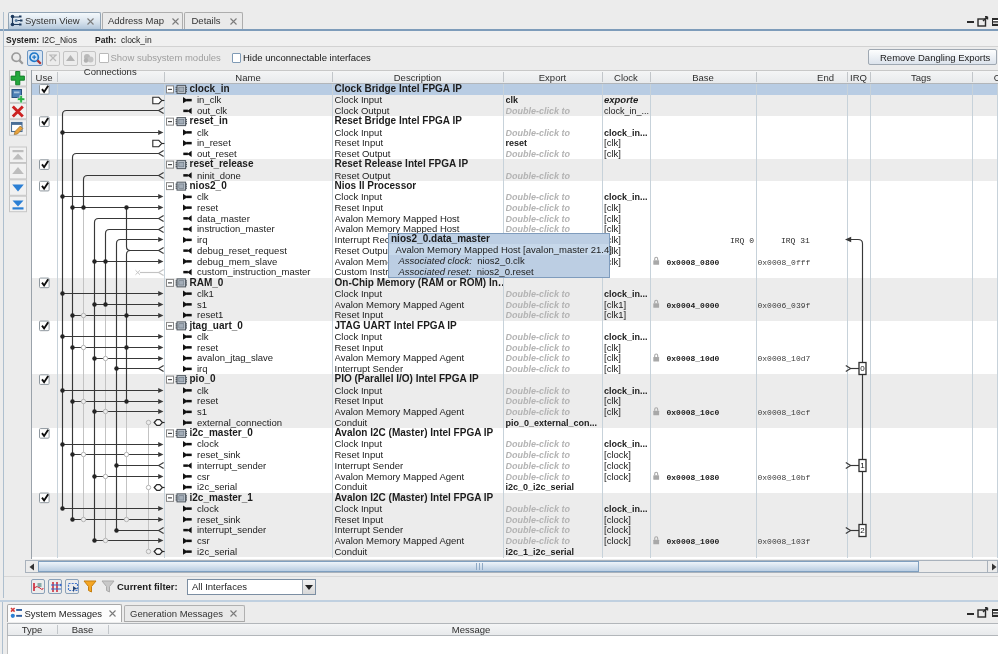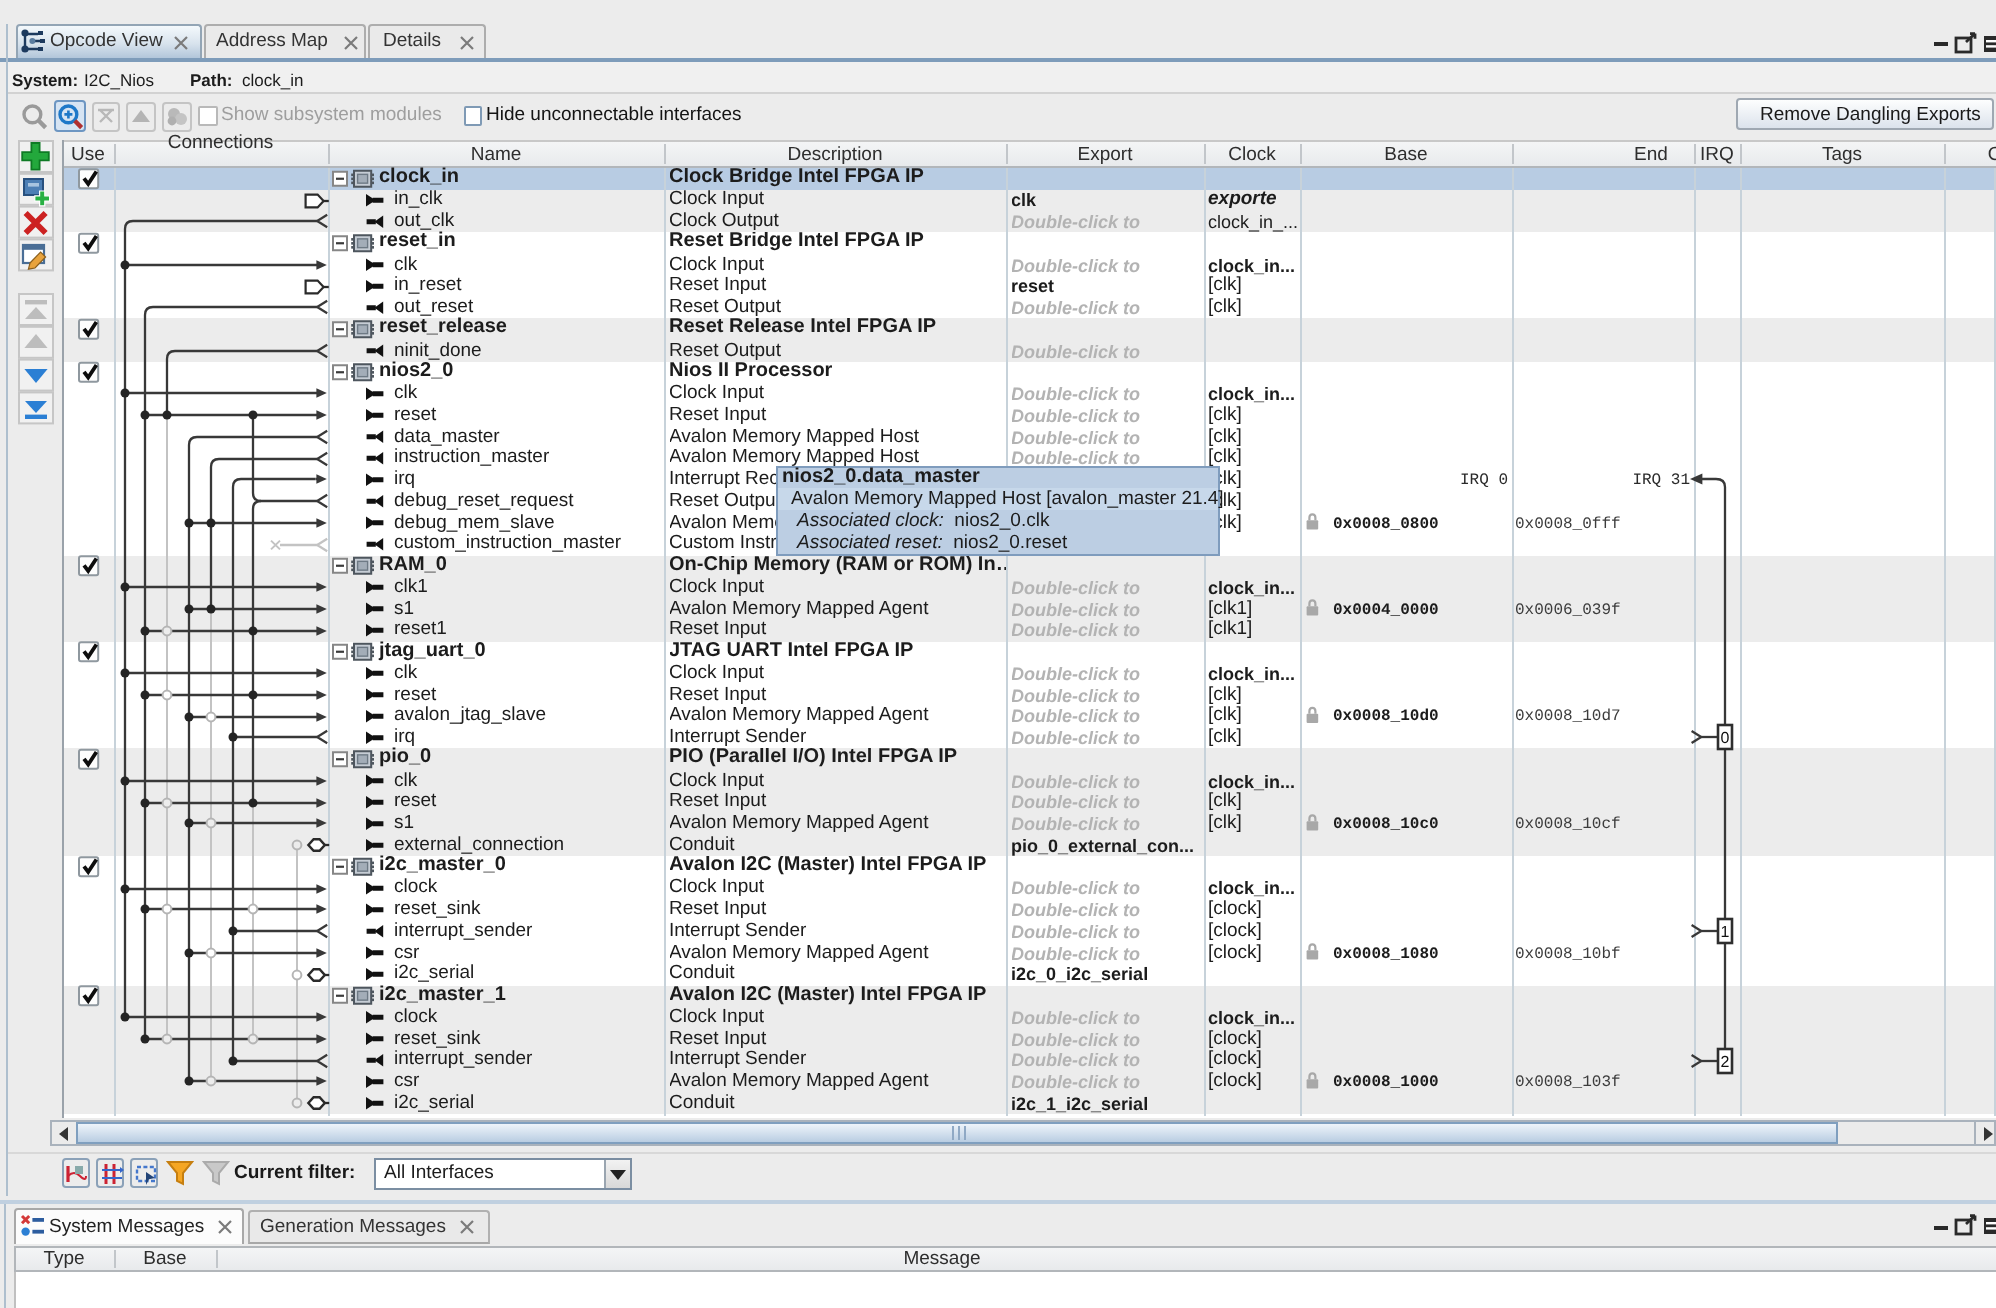--- a/index.html
+++ b/index.html
@@ -21,21 +21,21 @@
 <g stroke="#1d3a5e" stroke-width="1.2" fill="none">
 <path d="M2.5,2.5 V10.5 M2.5,3 H9 M2.5,10.5 H9 M6,6.5 H10"></path>
 </g>
 <circle cx="2.5" cy="2.5" r="1.8" fill="#1d3a5e"></circle>
 <circle cx="2.5" cy="10.5" r="1.8" fill="#1d3a5e"></circle>
 <circle cx="6.2" cy="6.5" r="1.5" fill="#5b7da0"></circle>
 <rect x="9" y="1.5" width="2.5" height="2" fill="#1d3a5e"></rect>
 <rect x="10" y="5.5" width="2.5" height="2" fill="#1d3a5e"></rect>
 <rect x="9" y="9.5" width="2.5" height="2" fill="#1d3a5e"></rect>
 </svg>
-<div class="t" style="left:25px;top:16px;color:#333">Opcode View</div>
+<div class="t" style="left:25px;top:16px;color:#333">System View</div>
 <div class="a" style="left:101.5px;top:12px;width:81px;height:17px;background:#eaeaea;border:1px solid #adadad;border-bottom:none;border-radius:2px 2px 0 0"></div>
 <div class="t" style="left:108px;top:16px;color:#333">Address Map</div>
 <div class="a" style="left:183.5px;top:12px;width:59px;height:17px;background:#eaeaea;border:1px solid #adadad;border-bottom:none;border-radius:2px 2px 0 0"></div>
 <div class="t" style="left:191.5px;top:16px;color:#333">Details</div>
 <svg class="a" style="left:86px;top:16.5px" width="9" height="9" viewBox="0 0 9 9">
     <path d="M1.5,1.5 L7.5,7.5 M7.5,1.5 L1.5,7.5" stroke="#7b7b7b" stroke-width="1.1"></path>
   </svg>
 <svg class="a" style="left:170.5px;top:16.5px" width="9" height="9" viewBox="0 0 9 9">
     <path d="M1.5,1.5 L7.5,7.5 M7.5,1.5 L1.5,7.5" stroke="#7b7b7b" stroke-width="1.1"></path>
   </svg>
@@ -646,21 +646,21 @@
 <div class="t" style="left:197px;top:536.075px">csr</div>
 <div class="t" style="left:334.5px;top:536.075px;width:168px;overflow:hidden">Avalon Memory Mapped Agent</div>
 <div class="t d" style="left:505.5px;top:536.075px;width:96px;overflow:hidden">Double-click to</div>
 <div class="t" style="left:604px;top:536.075px;width:45px;overflow:hidden">[clock]</div>
 <div class="t mono b" style="left:666.5px;top:537.075px">0x0008_1000</div>
 <div class="t mono" style="left:757.5px;top:537.075px;color:#3c3c3c">0x0008_103f</div>
 <div class="t" style="left:197px;top:546.825px">i2c_serial</div>
 <div class="t" style="left:334.5px;top:546.825px;width:168px;overflow:hidden">Conduit</div>
 <div class="t b f9" style="left:505.5px;top:546.825px;width:96px;overflow:hidden">i2c_1_i2c_serial</div>
 <div class="t mono" style="left:690px;top:235.875px;width:64px;text-align:right;color:#2a2a2a">IRQ 0</div>
-<div class="t mono" style="left:781px;top:235.875px;width:64px;text-align:right;color:#2a2a2a">IRQ 31</div>
+<div class="t mono" style="left:781px;top:235.875px;width:64px;text-align:left;color:#2a2a2a">IRQ 31</div>
 <div class="a" style="left:388px;top:233px;width:222px;height:44.5px;background:#bccee3;border:1px solid #7f9cbd"></div>
 <div class="t b f10" style="left:391px;top:233.8px">nios2_0.data_master</div>
 <div class="a" style="left:389px;top:244.2px;width:220px;height:10.8px;background:#c7d8ea"></div>
 <div class="t" style="left:395.5px;top:245.3px">Avalon Memory Mapped Host [avalon_master 21.4]</div>
 <div class="t" style="left:398.5px;top:256.2px"><span class="i">Associated clock:</span>&nbsp; nios2_0.clk</div>
 <div class="t" style="left:398.5px;top:267px"><span class="i">Associated reset:</span>&nbsp; nios2_0.reset</div>
 <div class="a" style="left:24.5px;top:559.5px;width:973.5px;height:13.5px;background:#ebebeb;border:1px solid #a9b2bc"></div>
 <div class="a" style="left:37.5px;top:560.5px;width:881px;height:11.5px;background:linear-gradient(#eef4fa,#b9cde2);border:1px solid #7f9fbf"></div>
 <svg class="a" style="left:27.5px;top:562.5px" width="8" height="8" viewBox="0 0 8 8">
     <polygon points="6,0.5 6,7.5 1.5,4" fill="#333"></polygon>

